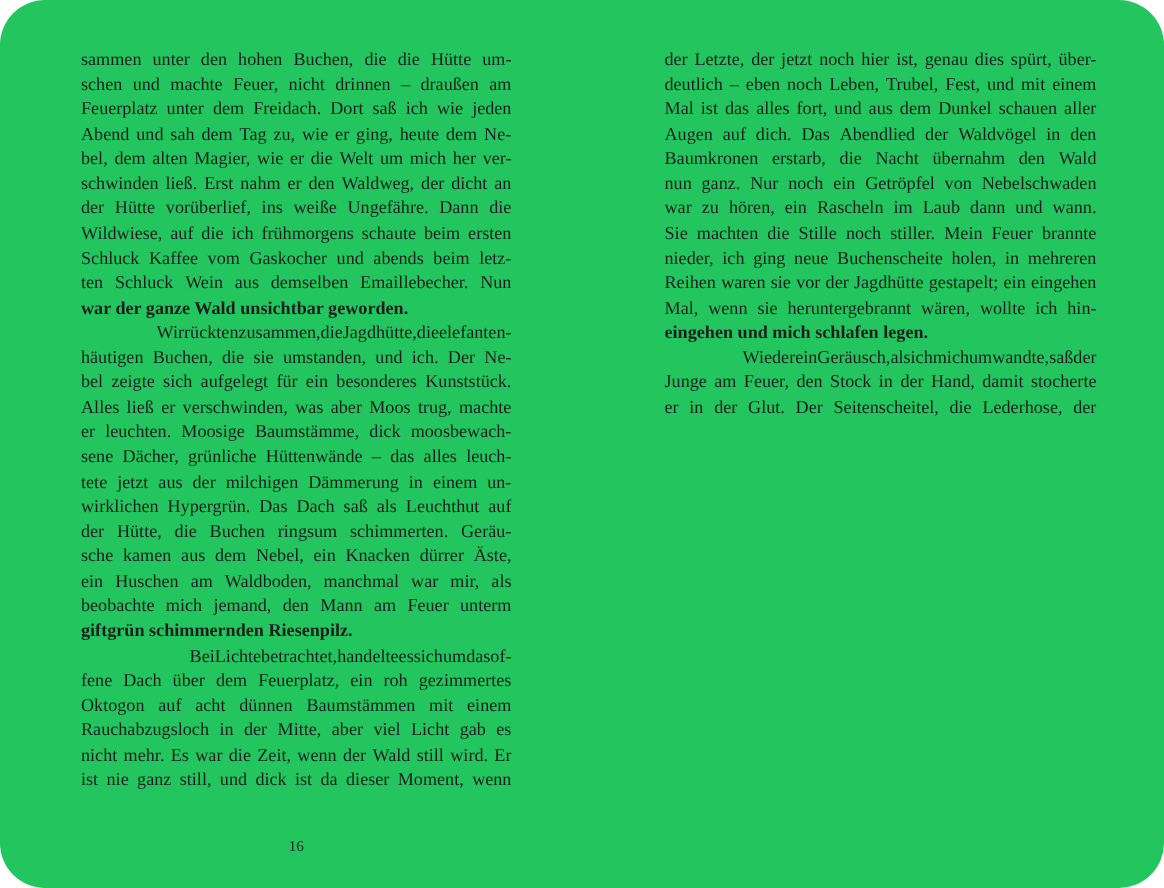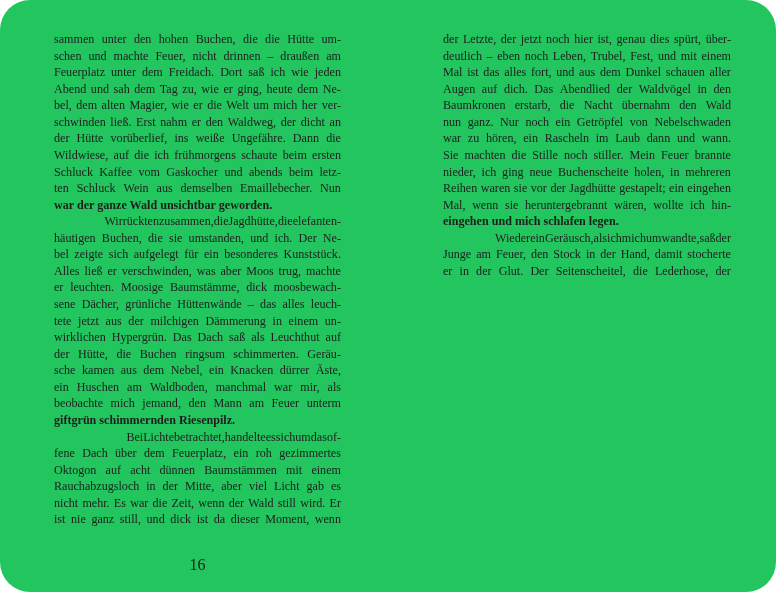--- a/index.html
+++ b/index.html
@@ -38,21 +38,21 @@
     display: block;
     text-align: left;
     font-weight: bold;
   }
   .pagenum {
     position: absolute;
     left: 54px;
     width: 287px;
     top: 558px;
     text-align: center;
-    font-size: 16px;
+    font-size: 10px;
     line-height: 14px;
     color: #1e1e1e;
   }
 </style>
 </head>
 <body>
 
 <div class="stage">
   <div class="col left">
       <div class="line">

